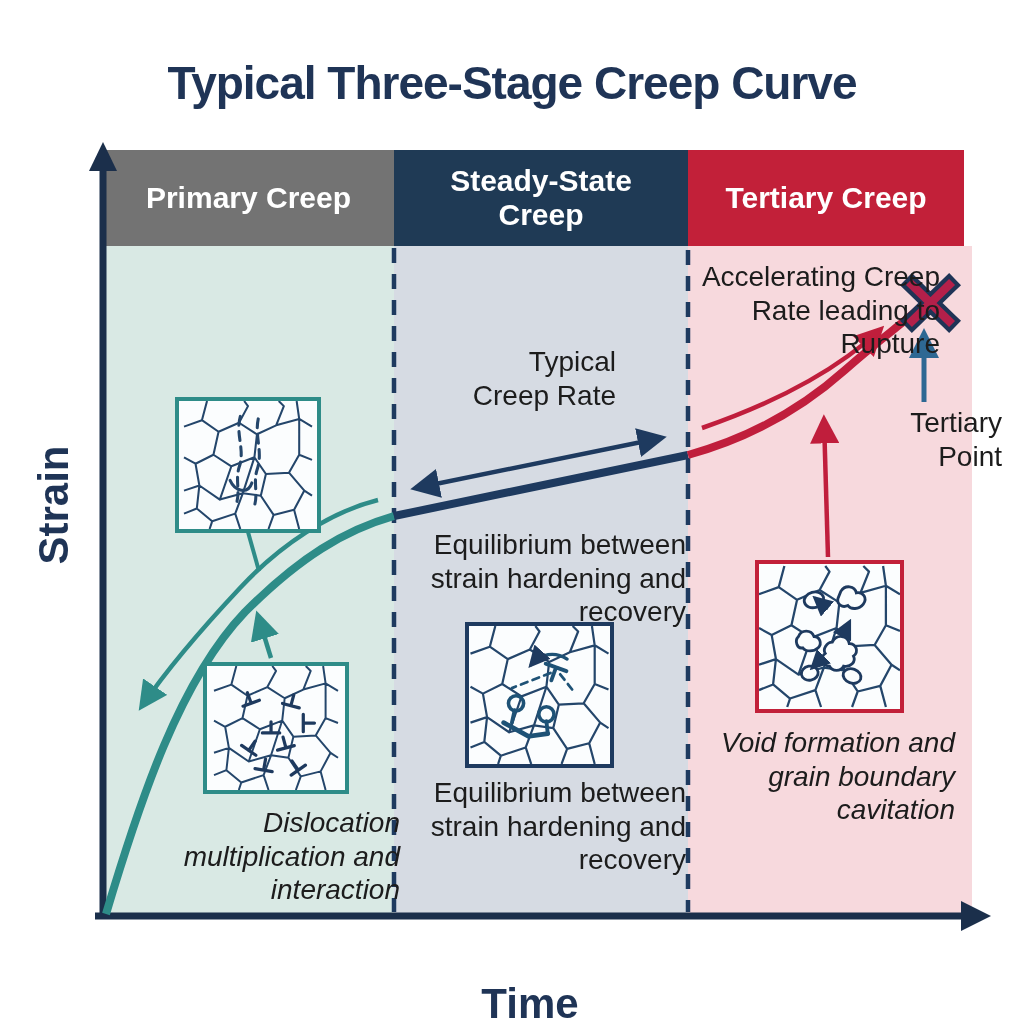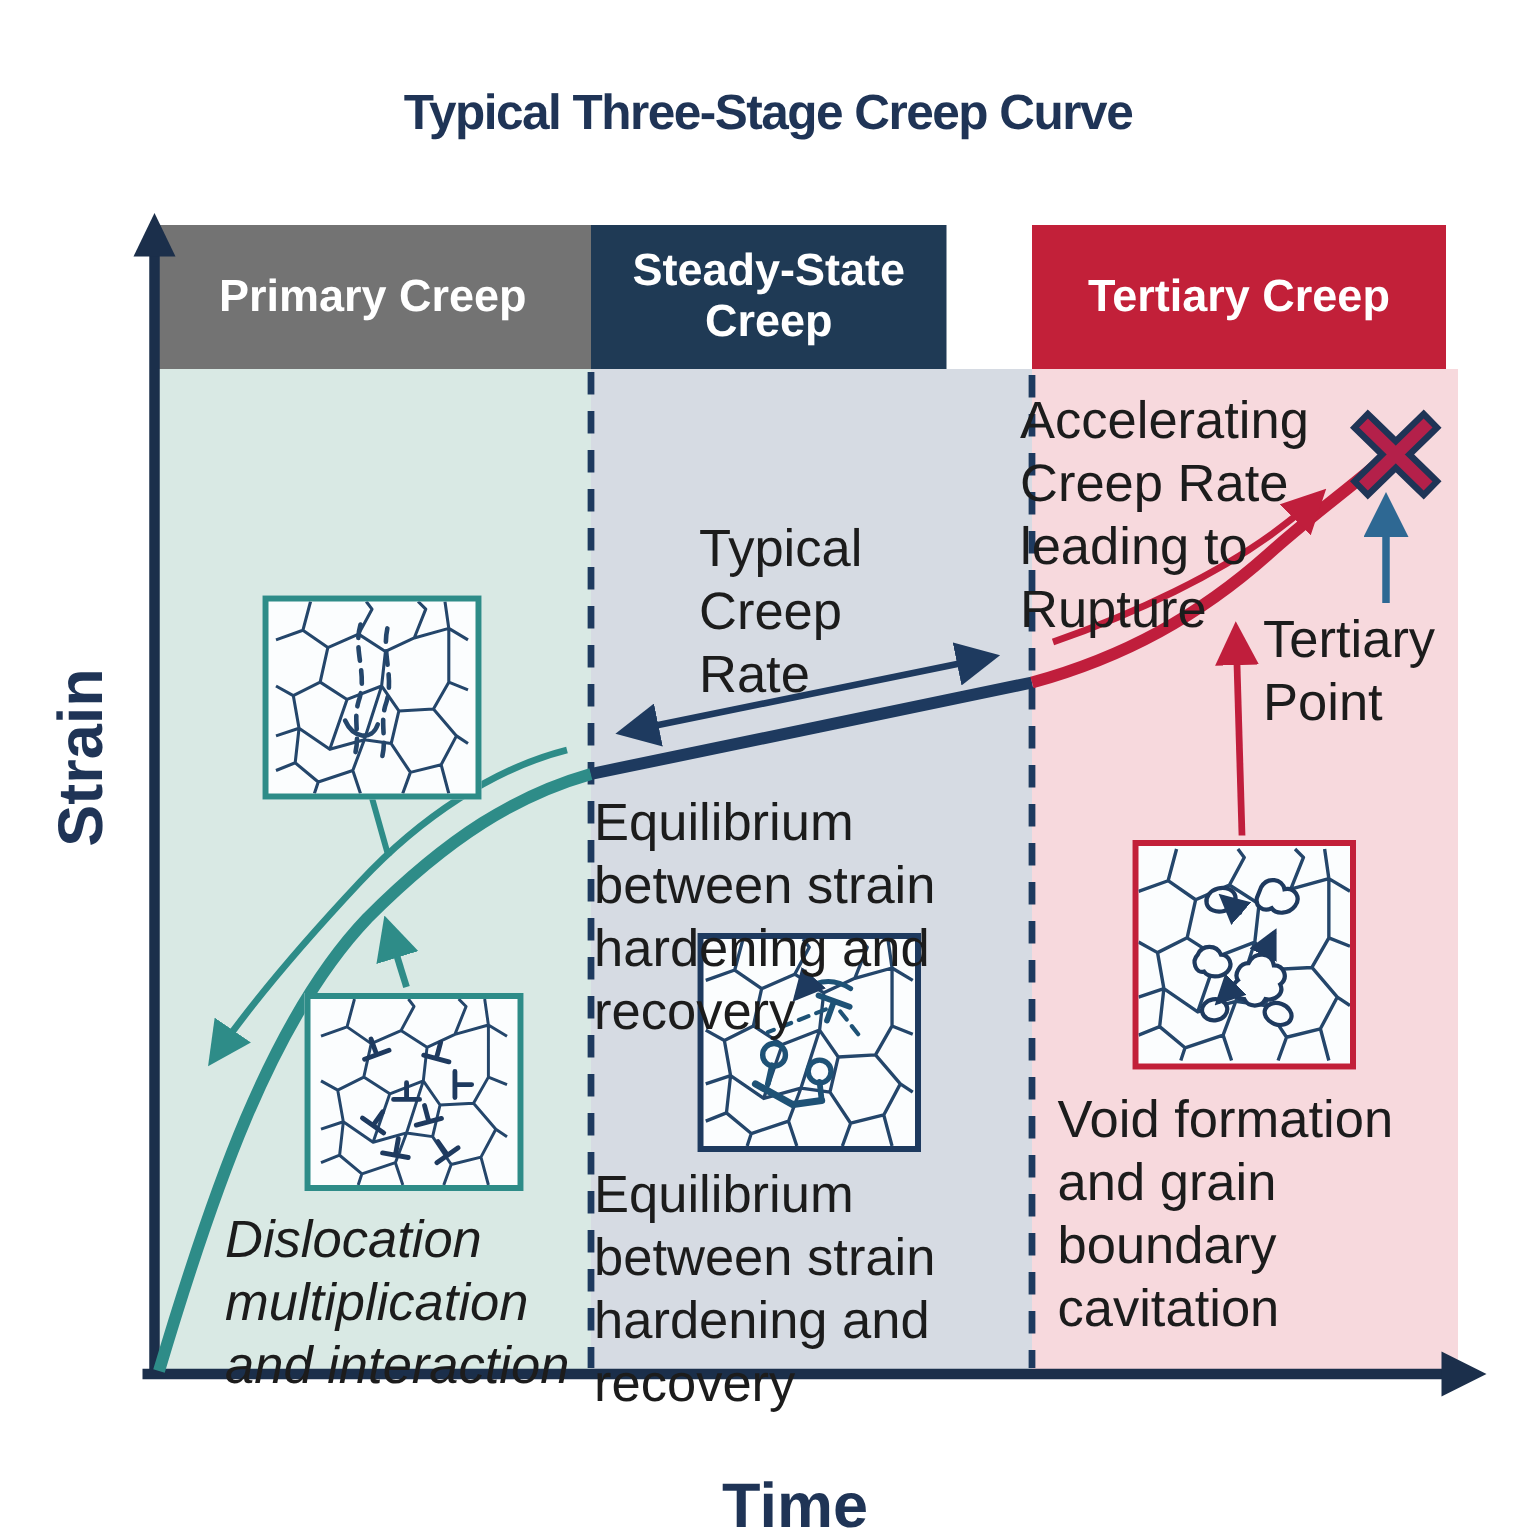--- a/index.html
+++ b/index.html
@@ -1,48 +1,48 @@
 <!DOCTYPE html>
 <html><head>
 <meta charset="utf-8">
 <style>
   html,body{margin:0;padding:0;background:#ffffff;}
   .canvas{position:relative;width:1024px;height:1024px;background:#ffffff;overflow:hidden;
           font-family:"Liberation Sans", sans-serif;color:#1c1c1c;}
   .abs{position:absolute;}
   
-  .title{left:0;top:56px;width:1024px;text-align:center;font-size:33px;font-weight:700;
+  .title{left:0;top:56px;width:1024px;text-align:center;font-size:46px;font-weight:700;
          color:#1F3456;letter-spacing:-1px;}
   
   .band{top:150px;height:96px;display:flex;align-items:center;justify-content:center;
         color:#ffffff;font-weight:700;font-size:30px;text-align:center;line-height:1.15;}
   .band-primary{left:103px;width:291px;background:#737373;}
-  .band-steady{left:394px;width:237px;background:#1F3A55;}
+  .band-steady{left:394px;width:294px;background:#1F3A55;}
   .band-tertiary{left:688px;width:276px;background:#C22039;}
   .band-steady .band-label{width:200px;}
   
   .region{top:246px;height:667px;}
   .region-primary{left:103px;width:291px;background:#D9E9E4;}
   .region-steady{left:394px;width:294px;background:#D6DBE3;}
   .region-tertiary{left:688px;width:284px;background:#F7D9DD;}
   
   .ylabel{left:-45px;top:480px;width:200px;height:50px;text-align:center;
           font-size:42px;font-weight:700;color:#1F3456;transform:rotate(-90deg);}
   .xlabel{left:430px;top:980px;width:200px;text-align:center;font-size:42px;
           font-weight:700;color:#1F3456;}
   
-  .note{font-size:35px;line-height:1.2;text-align:left;color:#1c1c1c;}
+  .note{font-size:28px;line-height:1.2;text-align:right;color:#1c1c1c;}
   .note-decel{left:147px;top:320px;width:200px;}
   .note-disloc{left:150px;top:806px;width:250px;font-style:italic;}
   .note-const{left:466px;top:345px;width:150px;}
   .note-equil-top{left:396px;top:528px;width:290px;}
   .note-equil-bot{left:396px;top:776px;width:290px;}
   .note-accel{left:680px;top:260px;width:260px;}
   .note-rupture{left:842px;top:406px;width:160px;}
-  .note-void{left:705px;top:726px;width:250px;}
+  .note-void{left:705px;top:726px;width:250px;font-style:italic;}
   
   .inset{background:#FBFDFE;box-sizing:border-box;}
   .inset svg{display:block;width:100%;height:100%;}
   .inset-1{left:175px;top:397px;width:146px;height:136px;border:4px solid #2E8C88;}
   .inset-2{left:203px;top:662px;width:146px;height:132px;border:4px solid #2E8C88;}
   .inset-3{left:465px;top:622px;width:149px;height:146px;border:4px solid #1E3A5F;}
   .inset-4{left:755px;top:560px;width:149px;height:153px;border:4px solid #C22039;}
   .overlay{left:0;top:0;width:1024px;height:1024px;pointer-events:none;}
   .z1{z-index:1}.z2{z-index:2}.z3{z-index:3}
 </style>

